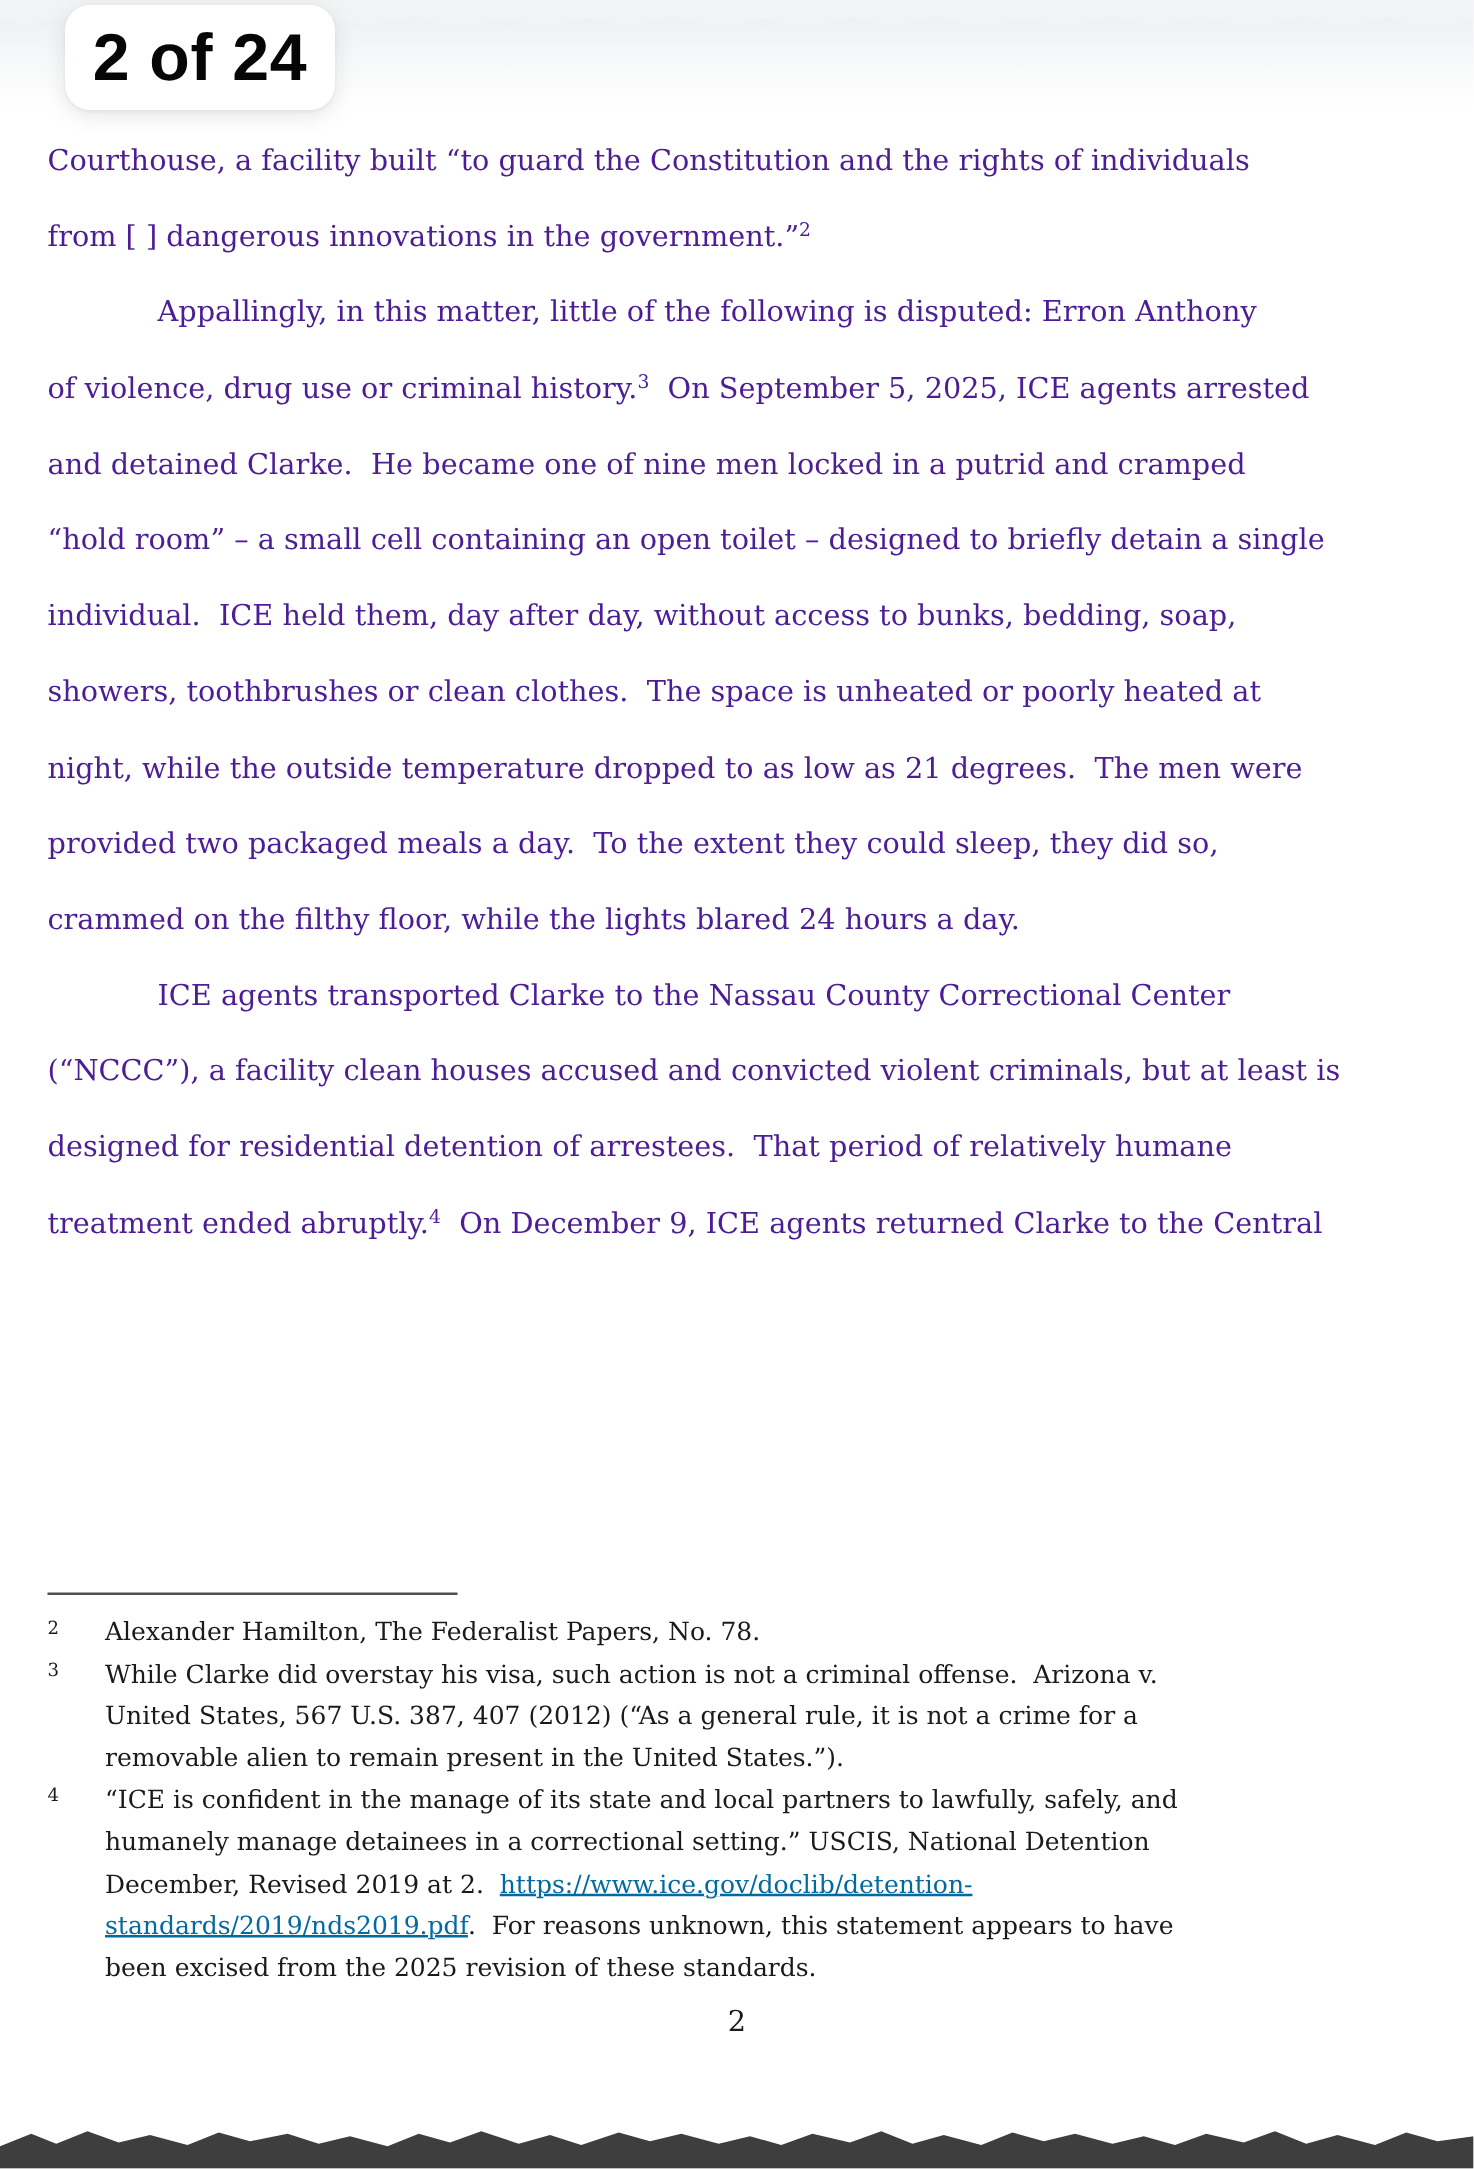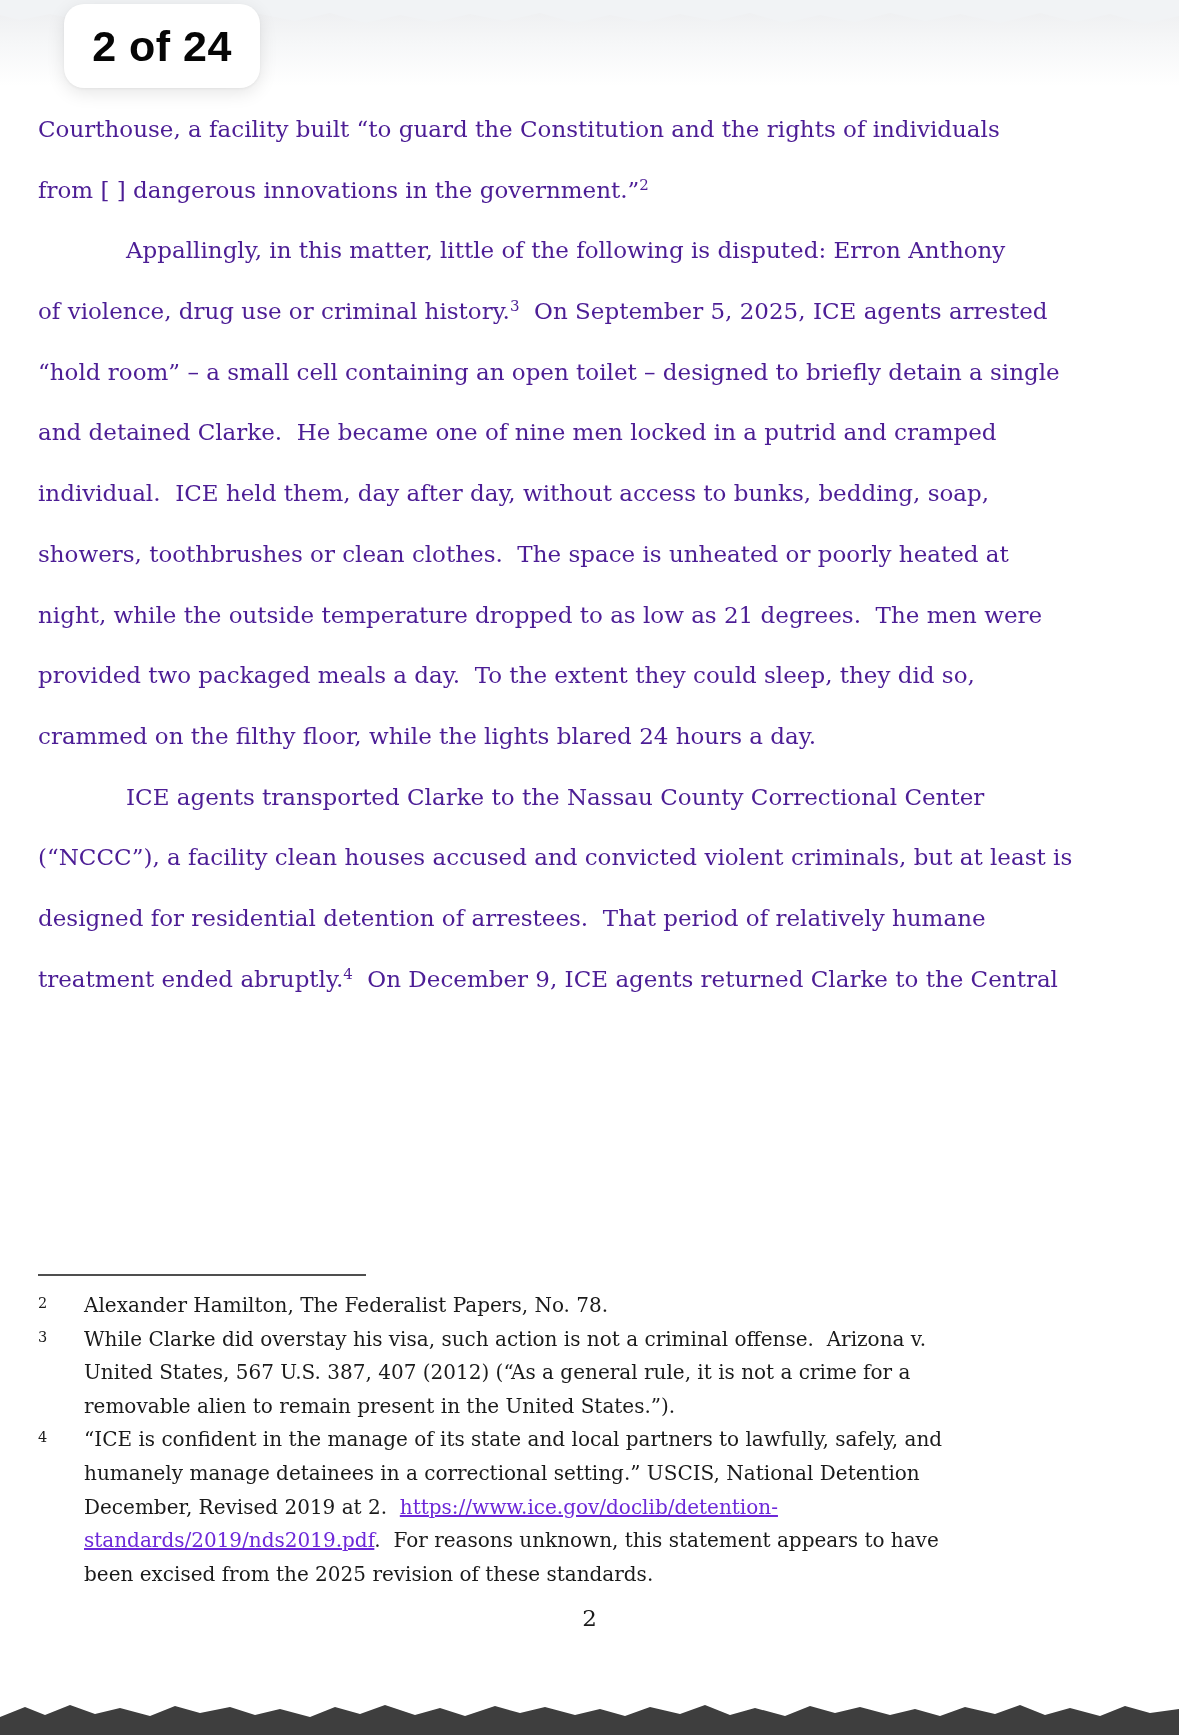--- a/index.html
+++ b/index.html
@@ -11,43 +11,43 @@
     overflow:hidden;
     font-family:"DejaVu Serif","Liberation Serif",serif;
     color:#1a1a1a;
   }
   .top-fade{
     position:absolute;top:0;left:0;right:0;height:96px;
     background:linear-gradient(180deg,#ecedef 0%,#f6f7f8 45%,#ffffff 90%);
   }
   .top-torn{position:absolute;top:0;left:0;width:1179px;height:48px;}
   .page-badge{
-    position:absolute;left:52px;top:4px;width:196px;height:84px;
+    position:absolute;left:52px;top:4px;width:216px;height:84px;
     background:#ffffff;border-radius:20px;
     box-shadow:0 5px 18px rgba(0,0,0,0.10),0 1px 3px rgba(0,0,0,0.05);
     display:flex;align-items:center;justify-content:center;
     font-family:"Liberation Sans","DejaVu Sans",sans-serif;
-    font-weight:bold;font-size:43px;color:#060606;letter-spacing:0.5px;margin-left:12px;
+    font-weight:bold;font-size:53px;color:#060606;letter-spacing:0.5px;
   }
   .body-lines{position:absolute;left:38px;top:99px;width:1108px;}
   .body-line{
     height:60.7px;line-height:60.7px;font-size:23px;
     white-space:pre;color:#4c1d95;
   }
   .body-line.indent{padding-left:88px;}
   .body-line .sup{font-size:15px;position:relative;top:-8px;}
   .fn-separator{position:absolute;left:38px;top:1274px;width:328px;height:2px;background:#4f4f4f;}
   .footnotes{position:absolute;left:38px;top:1289px;width:1108px;}
   .fn-line{
     position:relative;padding-left:46px;height:33.6px;line-height:33.6px;
     font-size:20px;white-space:pre;color:#1a1a1a;
   }
   .fn-line .i{}
   .fn-marker{position:absolute;left:0;top:-2px;font-size:14.5px;}
-  .fn-link{color:#6d28d9;text-decoration:underline;cursor:pointer;}
+  .fn-link{color:#0369a1;text-decoration:underline;cursor:pointer;}
   .page-number{
     position:absolute;top:1598px;left:0;width:100%;height:40px;line-height:40px;
     text-align:center;font-size:23px;color:#1a1a1a;
   }
   .bottom-torn{position:absolute;bottom:0;left:0;width:1179px;height:36px;}
 </style>
 </head>
 <body>
 
 <div class="page">
@@ -60,22 +60,22 @@
 
   <div class="page-badge">
     <span>2 of 24</span>
   </div>
 
   <div class="body-lines">
       <div class="body-line"><span>Courthouse, a facility built “to guard the Constitution and the rights of individuals</span></div>
       <div class="body-line"><span>from [ ] dangerous innovations in the government.”</span><span class="sup">2</span></div>
       <div class="body-line indent"><span>Appallingly, in this matter, little of the following is disputed: Erron Anthony</span></div>
       <div class="body-line"><span>of violence, drug use or criminal history.</span><span class="sup">3</span><span>  On September 5, 2025, ICE agents arrested</span></div>
+      <div class="body-line"><span>and detained Clarke.  He became one of nine men locked in a putrid and cramped</span></div>
       <div class="body-line"><span>“hold room” – a small cell containing an open toilet – designed to briefly detain a single</span></div>
-      <div class="body-line"><span>and detained Clarke.  He became one of nine men locked in a putrid and cramped</span></div>
       <div class="body-line"><span>individual.  ICE held them, day after day, without access to bunks, bedding, soap,</span></div>
       <div class="body-line"><span>showers, toothbrushes or clean clothes.  The space is unheated or poorly heated at</span></div>
       <div class="body-line"><span>night, while the outside temperature dropped to as low as 21 degrees.  The men were</span></div>
       <div class="body-line"><span>provided two packaged meals a day.  To the extent they could sleep, they did so,</span></div>
       <div class="body-line"><span>crammed on the filthy floor, while the lights blared 24 hours a day.</span></div>
       <div class="body-line indent"><span>ICE agents transported Clarke to the Nassau County Correctional Center</span></div>
       <div class="body-line"><span>(“NCCC”), a facility clean houses accused and convicted violent criminals, but at least is</span></div>
       <div class="body-line"><span>designed for residential detention of arrestees.  That period of relatively humane</span></div>
       <div class="body-line"><span>treatment ended abruptly.</span><span class="sup">4</span><span>  On December 9, ICE agents returned Clarke to the Central</span></div>
     </div>

